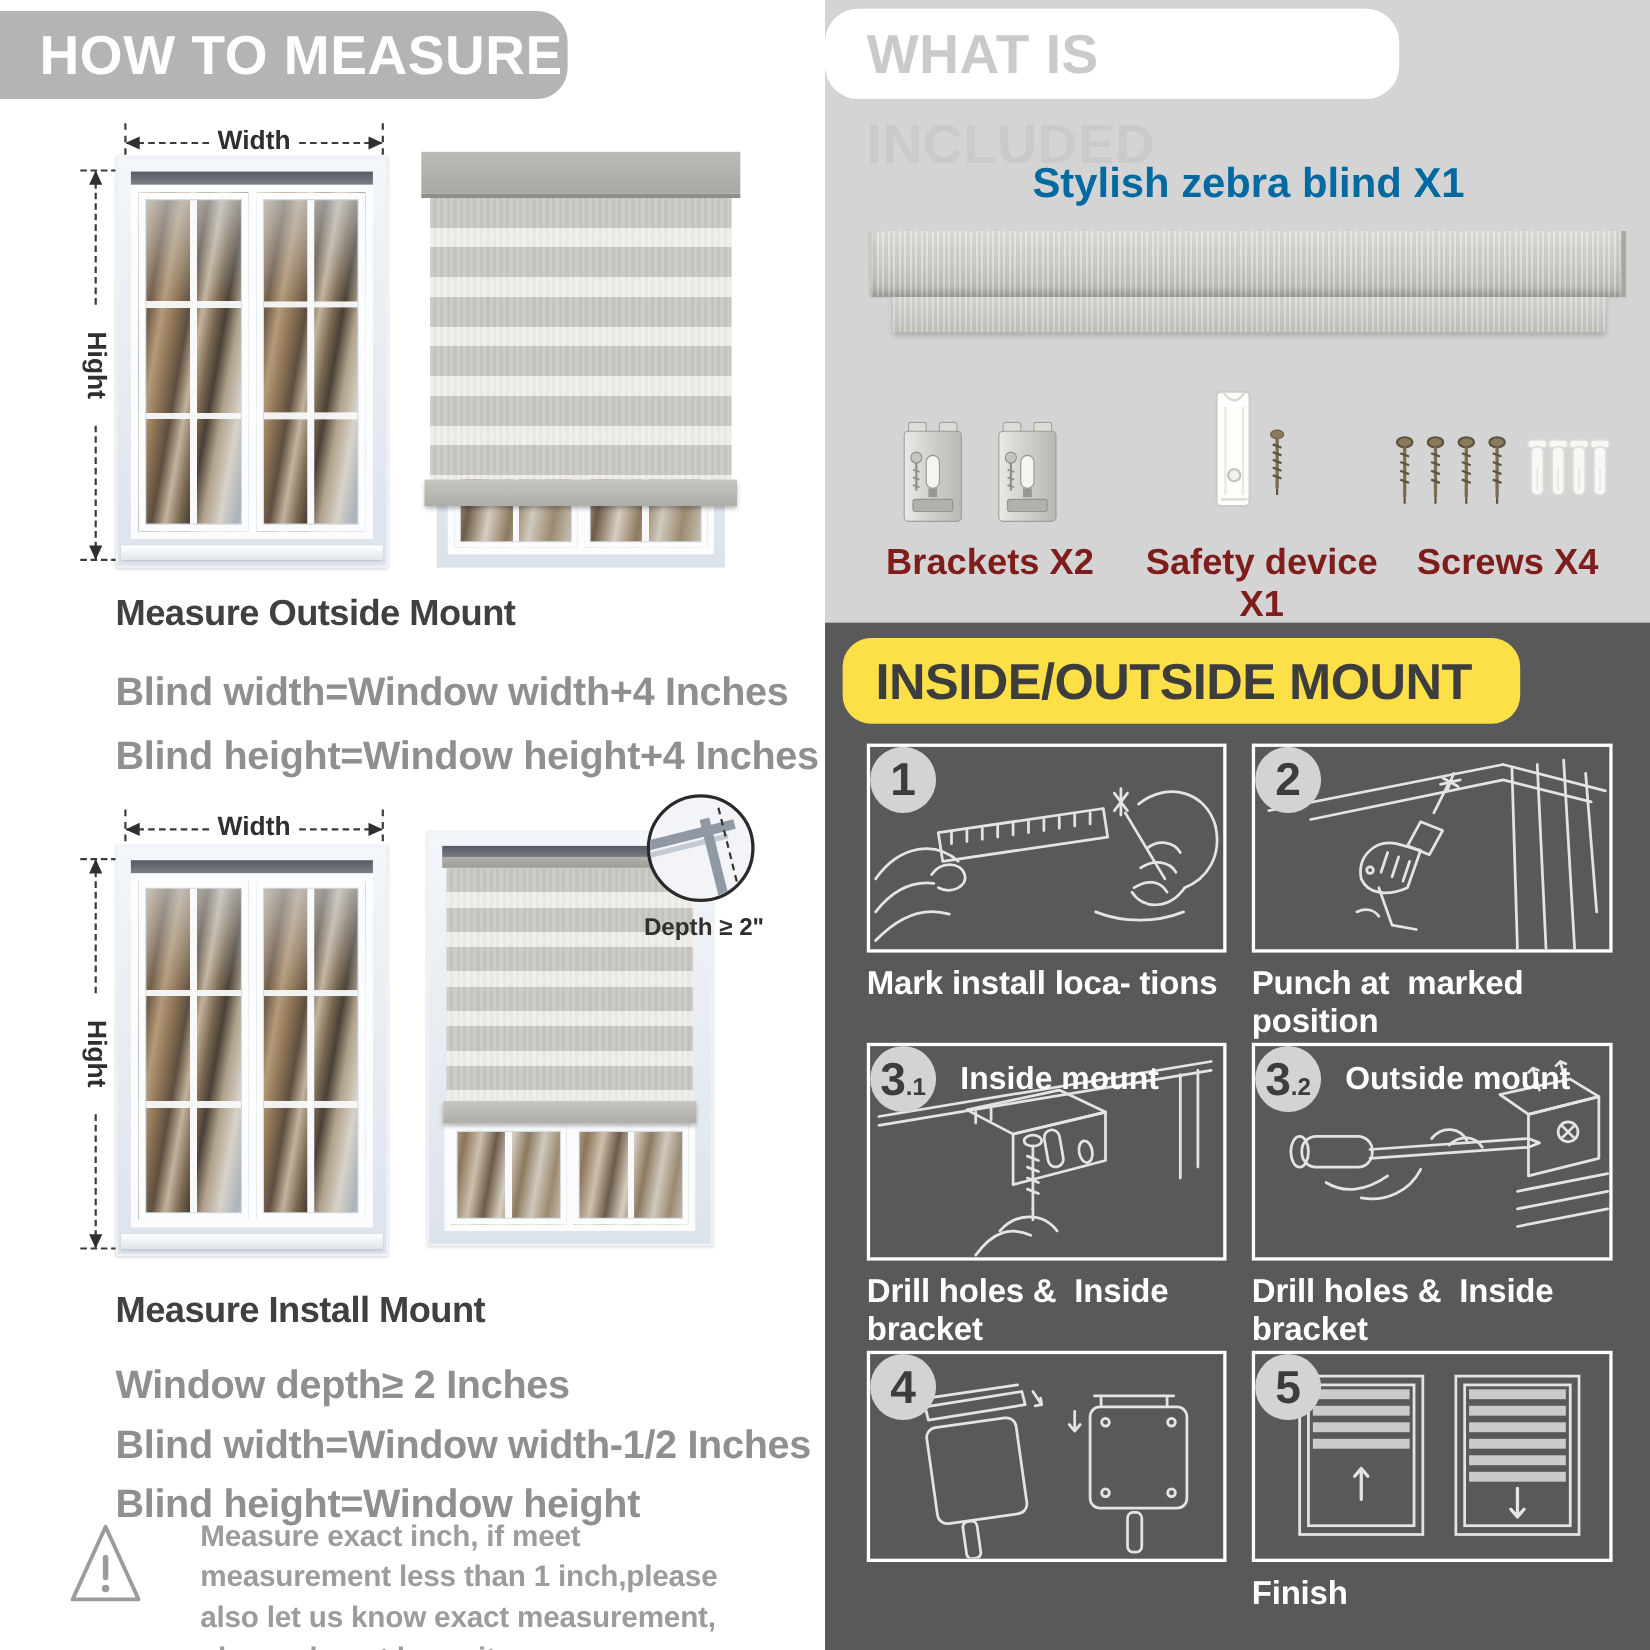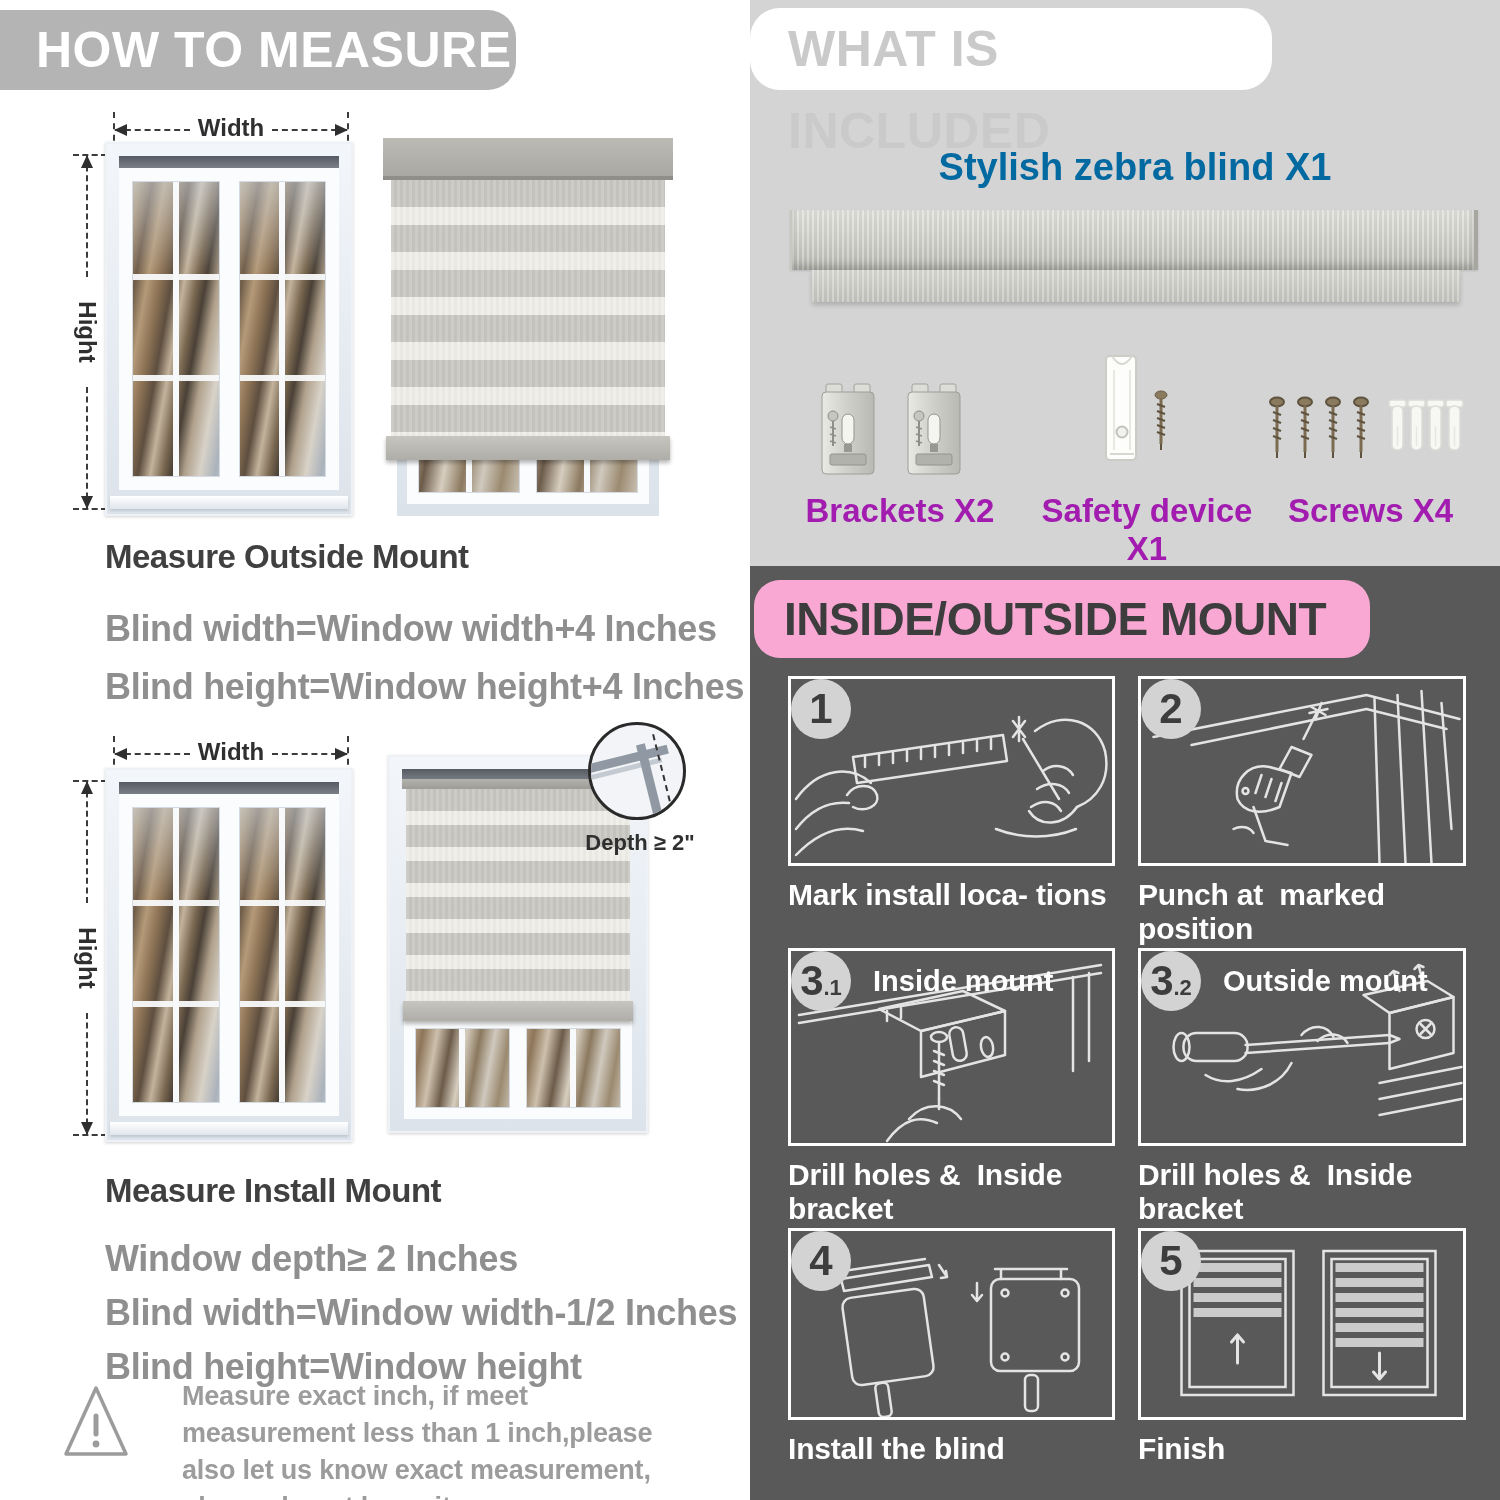--- a/index.html
+++ b/index.html
@@ -96,25 +96,25 @@
   .blind-label{font-size:38px;font-weight:bold;color:#0369a1;text-align:center;}
   .rail-top{background:
       repeating-linear-gradient(90deg, rgba(255,255,255,.28) 0 2px, rgba(0,0,0,.03) 2px 5px),
       linear-gradient(180deg,#dededa 0%,#cdcdc7 55%,#b9b9b3 100%);
     border-left:2px solid #c8c7c1;border-right:4px solid #a7a6a0;
     box-shadow:inset 0 -5px 7px rgba(0,0,0,.16), 0 1px 2px rgba(0,0,0,.12);}
   .rail-lip{background:
       repeating-linear-gradient(90deg, rgba(255,255,255,.25) 0 2px, rgba(0,0,0,.02) 2px 5px),
       linear-gradient(180deg,#d6d6d1,#c1c1bb);
     box-shadow:0 3px 5px rgba(0,0,0,.18);}
-  .item-label{font-size:33px;font-weight:bold;color:#a21caf;text-align:center;}
+  .item-label{font-size:33px;font-weight:bold;color:#7f1d1d;text-align:center;}
 
   
   .sec-mount{left:750px;top:566px;width:750px;height:934px;background:#595959;}
-  .mnt-header{left:4px;top:14px;width:616px;height:78px;background:#f9a8d4;border-radius:26px;
+  .mnt-header{left:16px;top:14px;width:616px;height:78px;background:#fde047;border-radius:26px;
     color:#3d3d3d;font-size:46px;font-weight:bold;line-height:78px;padding-left:30px;
     box-sizing:border-box;letter-spacing:-.5px;}
   .panel{border:3px solid #ffffff;box-sizing:border-box;overflow:hidden;}
   .badge{position:absolute;top:0;left:0;width:60px;height:60px;border-radius:50%;
     background:#d3d3d3;color:#3d3d3d;display:flex;align-items:center;justify-content:center;}
   .badge .num{font-size:42px;font-weight:bold;line-height:60px;}
   .badge .sub{font-size:22px;font-weight:bold;margin-top:14px;}
   .panel-title{position:absolute;left:82px;top:14px;font-size:29px;font-weight:bold;color:#fff;}
   .caption{font-size:30px;font-weight:bold;color:#fff;white-space:pre-wrap;letter-spacing:-.2px;}
   .art{position:absolute;inset:0;width:100%;height:100%;}
@@ -471,17 +471,16 @@
         <g stroke="#e4e4e4" stroke-width="3" fill="none" stroke-linecap="round">
           <path d="M96,132 L96,104 M96,104 L90,111 M96,104 L102,111"></path>
           <path d="M238,122 L238,148 M238,148 L232,141 M238,148 L244,141"></path>
         </g>
       </svg>
       <div class="badge">
           <span class="num">5</span>
           <span class="sub"></span>
         </div>
     </div>
-    <div class="abs caption" style="left:38px;top:866px;width:330px;">Install the blind</div>
     <div class="abs caption" style="left:388px;top:866px;width:330px;">Finish</div>
   </div>
 
 </div>
 
 </body></html>

